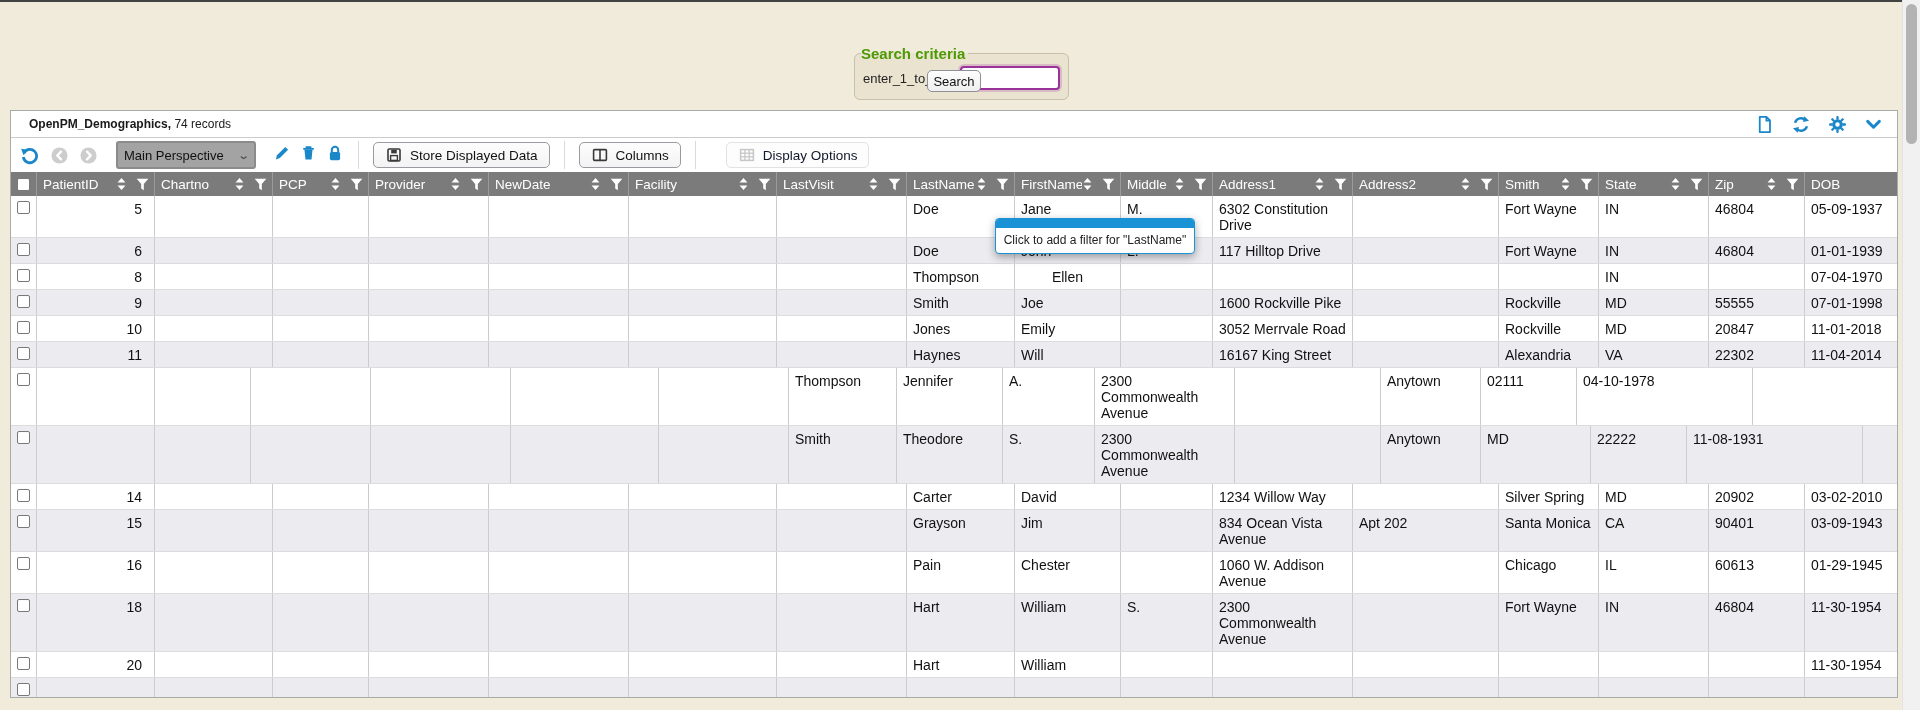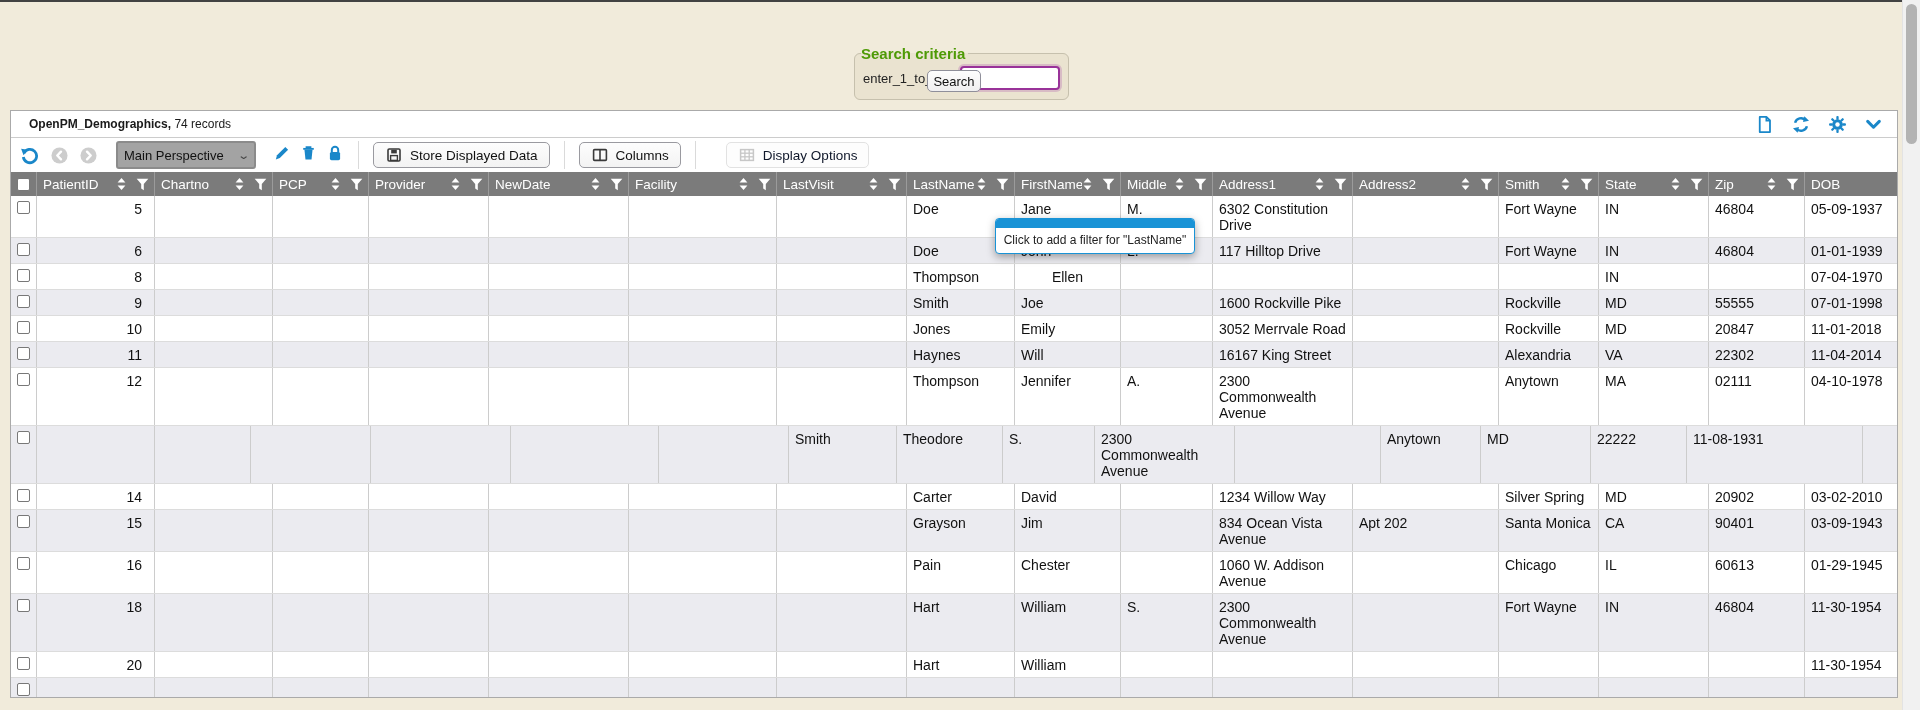--- a/index.html
+++ b/index.html
@@ -505,34 +505,32 @@
         <div class="dcell" style="width: 146px;"></div>
         <div class="dcell" style="width: 100px;">Alexandria</div>
         <div class="dcell" style="width: 110px;">VA</div>
         <div class="dcell" style="width: 96px;">22302</div>
         <div class="dcell" style="width: 176px;">11-04-2014</div>
       </div>
       <div class="drow">
         <div class="dcell ckcol" style="width: 26px;">
           <div class="checkbox"></div>
         </div>
-        <div class="dcell num" style="width: 118px;">12</div>
         <div class="dcell" style="width: 118px;"></div>
         <div class="dcell" style="width: 96px;"></div>
         <div class="dcell" style="width: 120px;"></div>
         <div class="dcell" style="width: 140px;"></div>
         <div class="dcell" style="width: 148px;"></div>
         <div class="dcell" style="width: 130px;"></div>
         <div class="dcell" style="width: 108px;">Thompson</div>
         <div class="dcell" style="width: 106px;">Jennifer</div>
         <div class="dcell" style="width: 92px;">A.</div>
         <div class="dcell" style="width: 140px;">2300 Commonwealth Avenue</div>
         <div class="dcell" style="width: 146px;"></div>
         <div class="dcell" style="width: 100px;">Anytown</div>
-        <div class="dcell" style="width: 110px;">MA</div>
         <div class="dcell" style="width: 96px;">02111</div>
         <div class="dcell" style="width: 176px;">04-10-1978</div>
       </div>
       <div class="drow alt">
         <div class="dcell ckcol" style="width: 26px;">
           <div class="checkbox"></div>
         </div>
         <div class="dcell" style="width: 118px;"></div>
         <div class="dcell" style="width: 96px;"></div>
         <div class="dcell" style="width: 120px;"></div>

